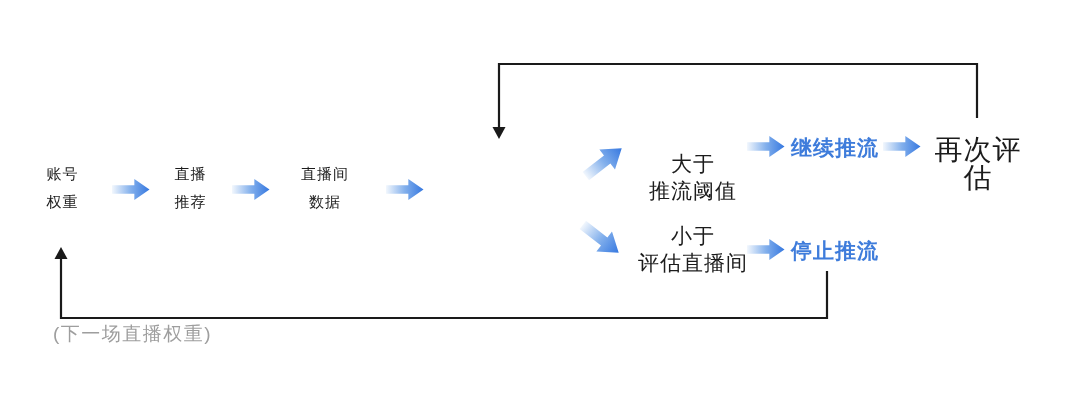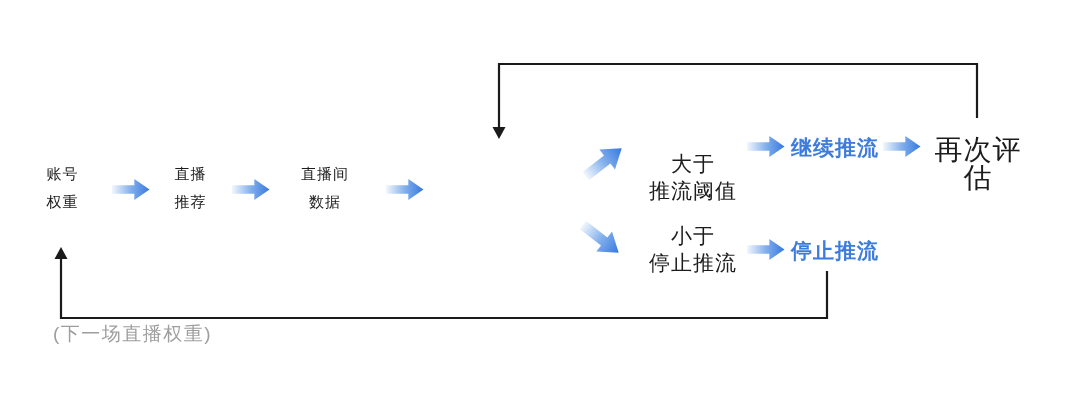--- a/index.html
+++ b/index.html
@@ -119,21 +119,21 @@
 
   <div class="node" style="left:928px;top:136px;width:100px;font-size:28px;">再次评估</div>
 
   <span class="arrow rot-down" style="left:575px;top:224px;">
     <svg width="52" height="30" viewBox="0 0 40 26">
         <path d="M0 8.5 H23.5 V2 L39.5 13 L23.5 24 V17.5 H0 Z" fill="url(#arrowGrad)"></path>
       </svg>
   </span>
 
   <div class="node small" style="left:638px;top:222px;width:110px;">小于
-停止推流</div>
+评估直播间</div>
 
   <span class="arrow" style="left:747px;top:237px;">
     <svg width="38" height="25" viewBox="0 0 40 26">
         <path d="M0 8.5 H23.5 V2 L39.5 13 L23.5 24 V17.5 H0 Z" fill="url(#arrowGrad)"></path>
       </svg>
   </span>
 
   <div class="node small blue" style="left:791px;top:237px;width:88px;text-align:right;">停止推流</div>
 
   <div class="loop-label" style="left:53px;top:321px;">(下一场直播权重)</div>

